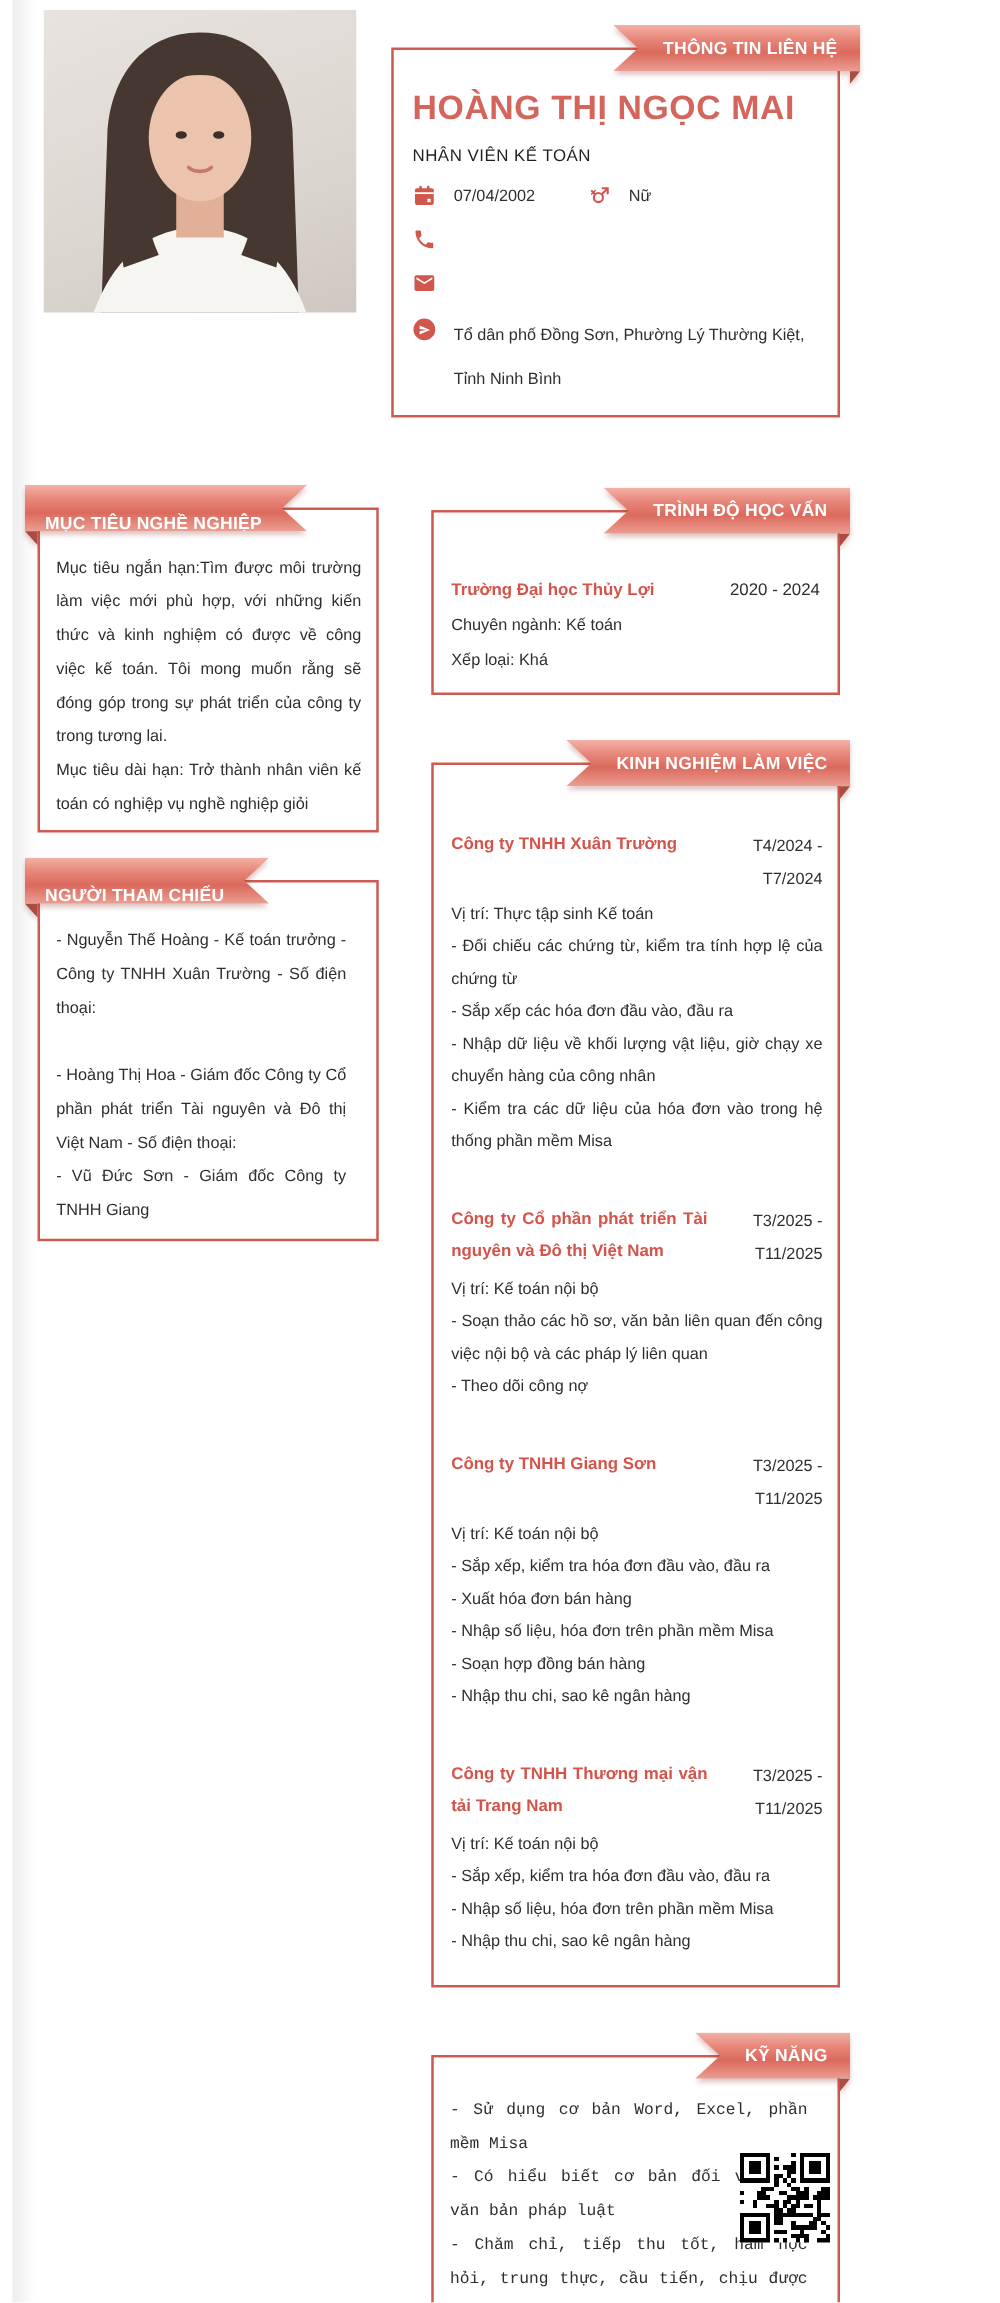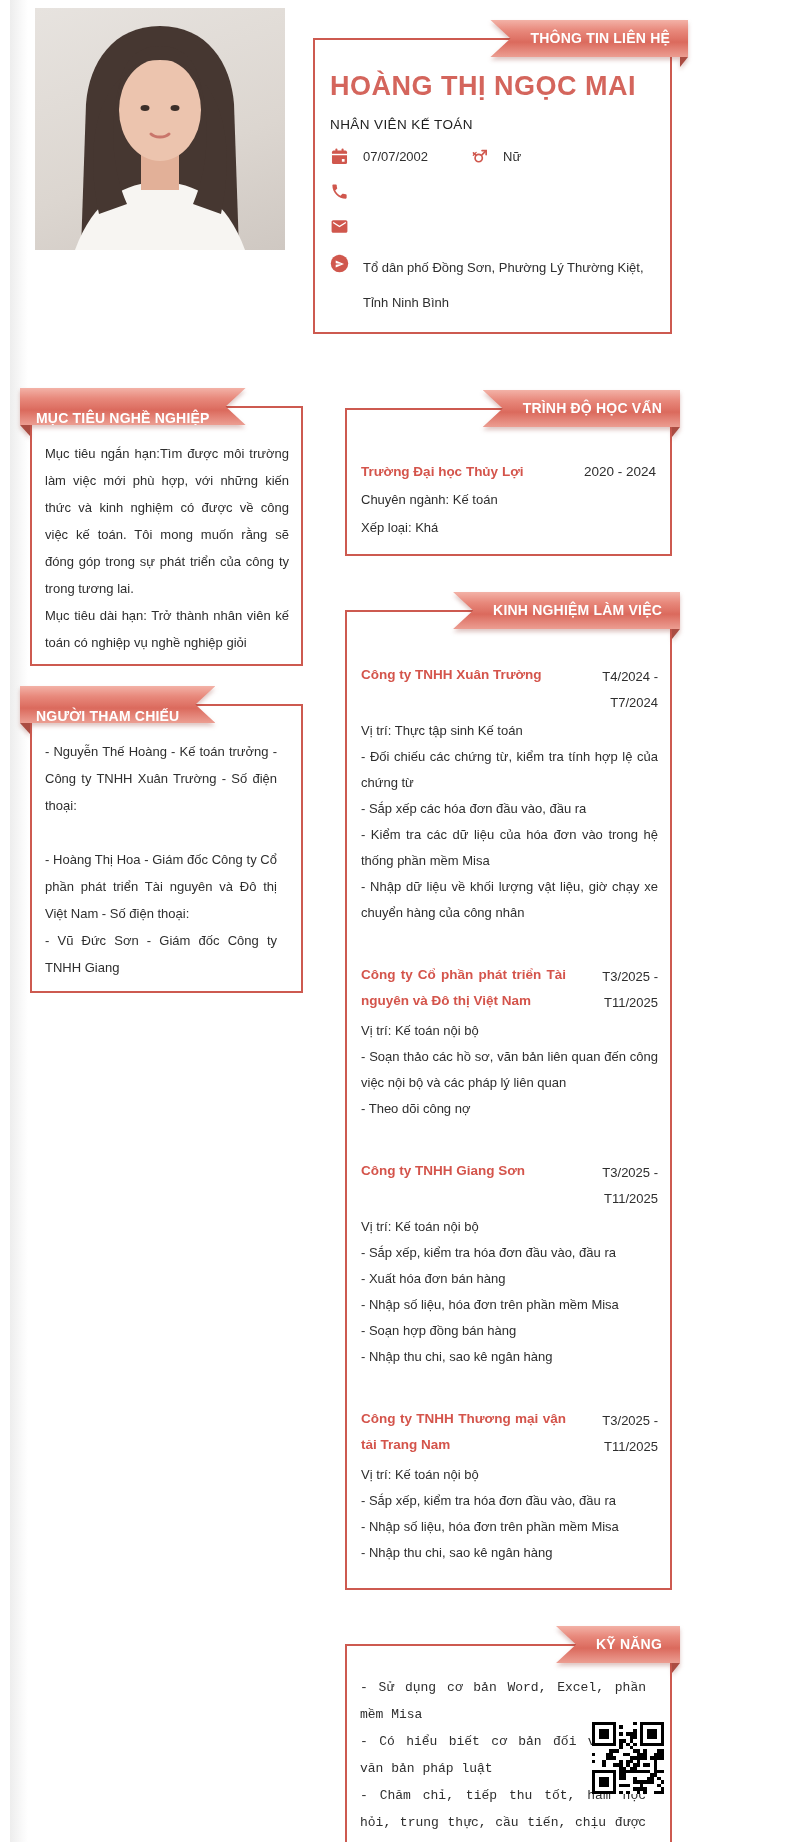--- a/index.html
+++ b/index.html
@@ -120,21 +120,21 @@
       <div class="c-row">
         <span class="ic">
           <svg viewBox="0 0 24 24">
               <rect x="2.5" y="4.5" width="19" height="17" rx="2" fill="#d0574d"></rect>
               <rect x="2.5" y="8.6" width="19" height="1.8" fill="#fff"></rect>
               <rect x="6.8" y="2" width="2.6" height="5" rx="1.2" fill="#d0574d"></rect>
               <rect x="14.6" y="2" width="2.6" height="5" rx="1.2" fill="#d0574d"></rect>
               <rect x="15" y="15.2" width="3.4" height="3.4" fill="#fff"></rect>
             </svg>
         </span>
-        <span>07/07/2002</span>
+        <span>07/04/2002</span>
         <span class="ic c-gender">
           <svg viewBox="0 0 24 24" fill="none" stroke="#d0574d" stroke-width="2.1">
               <circle cx="11" cy="14" r="4.6"></circle>
               <path d="M14.5 10.5 L20 5"></path>
               <path d="M15.2 4.6 L20.4 4.6 L20.4 9.8" stroke-linecap="round"></path>
               <path d="M7.6 10.6 L4.4 7.4" stroke-linecap="round"></path>
               <path d="M4.2 10.4 L7.8 6.8" stroke-linecap="round" stroke-width="1.6"></path>
             </svg>
         </span>
         <span>Nữ</span>
@@ -230,22 +230,22 @@
               <div class="job-company">Công ty TNHH Xuân Trường</div>
               <div class="job-period">
                 <div>T4/2024 -</div>
                 <div>T7/2024</div>
               </div>
             </div>
             <div class="job-position">Vị trí: Thực tập sinh Kế toán</div>
             <div class="job-duties">
               <div class="duty-line">- Đối chiếu các chứng từ, kiểm tra tính hợp lệ của chứng từ</div>
               <div class="duty-line">- Sắp xếp các hóa đơn đầu vào, đầu ra</div>
+              <div class="duty-line">- Nhập dữ liệu về khối lượng vật liệu, giờ chạy xe chuyển hàng của công nhân</div>
               <div class="duty-line">- Kiểm tra các dữ liệu của hóa đơn vào trong hệ thống phần mềm Misa</div>
-              <div class="duty-line">- Nhập dữ liệu về khối lượng vật liệu, giờ chạy xe chuyển hàng của công nhân</div>
             </div>
           </div>
 
           <div class="job">
             <div class="job-head">
               <div class="job-company">Công ty Cổ phần phát triển Tài nguyên và Đô thị Việt Nam</div>
               <div class="job-period">
                 <div>T3/2025 -</div>
                 <div>T11/2025</div>
               </div>

